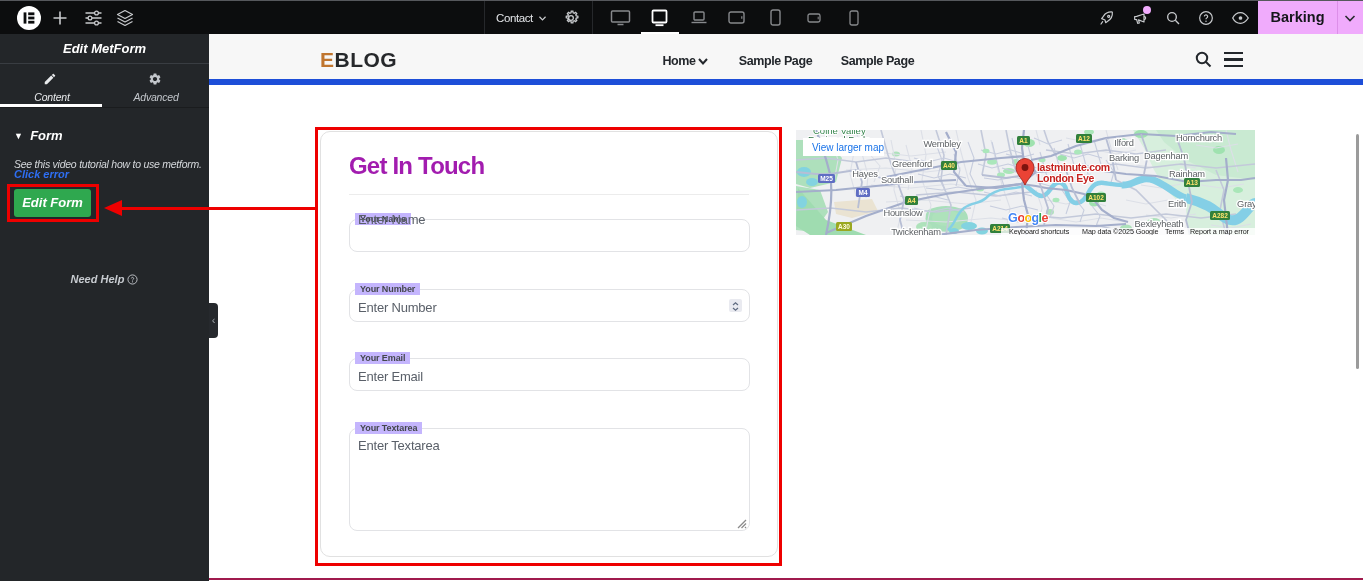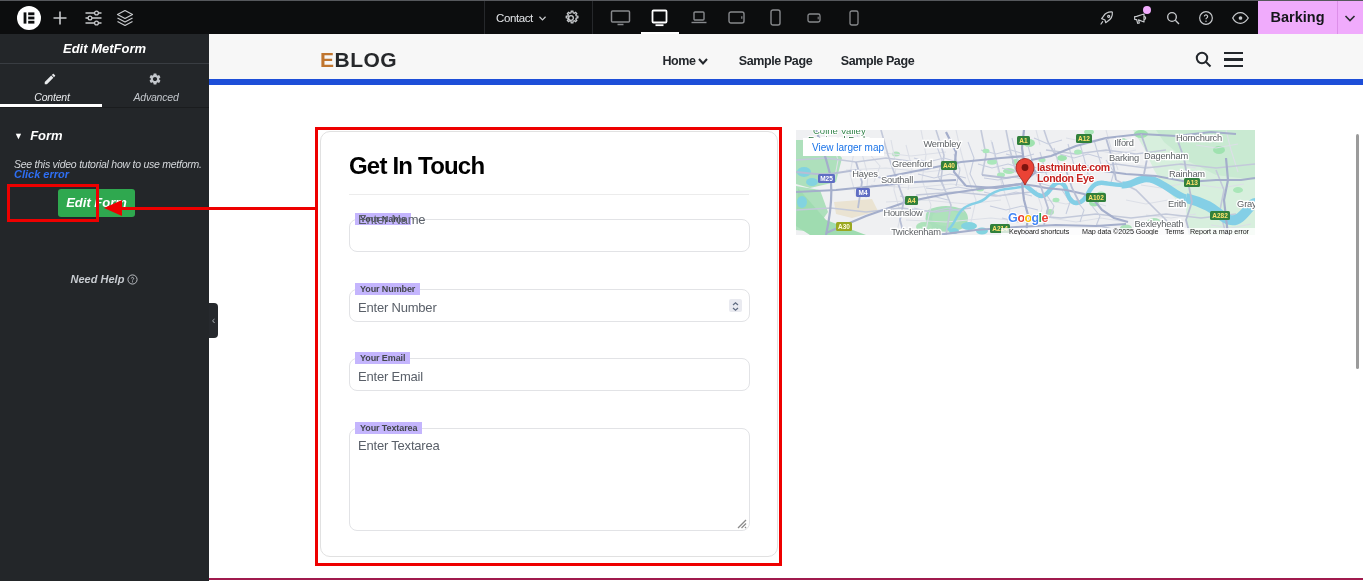--- a/index.html
+++ b/index.html
@@ -156,21 +156,21 @@
   <div class="tablab" style="left:0">Content</div>
   <div class="tablab" style="left:104px;color:#c3c7cc">Advanced</div>
   <div id="tabline"></div>
   <div id="tabsep"></div>
 
   <div class="abs" style="left:14px;top:94px;font-size:13px;font-weight:bold;color:#fff;">
     <span style="font-size:9px;vertical-align:1px;">▼</span>&nbsp; Form
   </div>
   <div class="abs" style="left:14px;top:124px;font-size:10.5px;letter-spacing:-0.25px;color:#d5d8dc;white-space:nowrap;">See this video tutorial how to use metform.</div>
   <div class="abs" style="left:14px;top:134px;font-size:11px;color:#2e6ef2;font-weight:bold;">Click error</div>
-  <div class="abs" style="left:14px;top:155px;width:77px;height:28px;background:#2fa84f;border-radius:3px;color:#fff;font-size:13px;font-weight:bold;text-align:center;line-height:28px;margin-left:44px;">Edit Form</div>
+  <div class="abs" style="left:14px;top:155px;width:77px;height:28px;background:#2fa84f;border-radius:3px;color:#fff;font-size:13px;font-weight:bold;text-align:center;line-height:28px;">Edit Form</div>
 
   <div class="abs" style="left:0;top:239px;width:209px;text-align:center;font-size:11px;font-weight:bold;color:#c7cbd0;">Need Help
     <svg width="11" height="11" viewBox="0 0 24 24" style="vertical-align:-2px">
       <circle cx="12" cy="12" r="10" fill="none" stroke="#c7cbd0" stroke-width="2"></circle>
       <path d="M9.5 9.5a2.5 2.5 0 1 1 3.5 2.6c-.8.4-1 .9-1 1.9" fill="none" stroke="#c7cbd0" stroke-width="2"></path>
       <circle cx="12" cy="17" r="1.3" fill="#c7cbd0"></circle>
     </svg>
   </div>
 </div>
 
@@ -187,21 +187,21 @@
   <svg class="abs" style="left:986px;top:17px" width="17" height="17" viewBox="0 0 17 17">
     <circle cx="7" cy="7" r="5.2" fill="none" stroke="#23272c" stroke-width="2"></circle>
     <path d="M11 11 15.5 15.5" stroke="#23272c" stroke-width="2"></path>
   </svg>
   <div class="abs" style="left:1015px;top:18px;width:19px;height:2.4px;background:#23272c"></div>
   <div class="abs" style="left:1015px;top:24.4px;width:19px;height:2.4px;background:#23272c"></div>
   <div class="abs" style="left:1015px;top:30.8px;width:19px;height:2.4px;background:#23272c"></div>
 </div>
 
 <div id="card"></div>
-<div class="abs" style="left:349px;top:152px;font-size:24px;font-weight:bold;color:#000000;letter-spacing:-0.8px;">Get In Touch</div>
+<div class="abs" style="left:349px;top:152px;font-size:24px;font-weight:bold;color:#a21caf;letter-spacing:-0.8px;">Get In Touch</div>
 <div class="abs" style="left:349px;top:194px;width:400px;height:1px;background:#ececec"></div>
 
 <div class="fbox" style="left:349px;top:219px;"></div>
 <div class="flab" style="left:355px;top:213px;">Your Name</div>
 <div class="ph" style="left:358px;top:212px;">Enter Name</div>
 
 <div class="fbox" style="left:349px;top:289px;"></div>
 <div class="flab" style="left:355px;top:283px;">Your Number</div>
 <div class="ph" style="left:358px;top:300px;">Enter Number</div>
 <div class="abs" style="left:729px;top:299px;width:13px;height:13px;background:#e9eaf0;border-radius:2px;">

